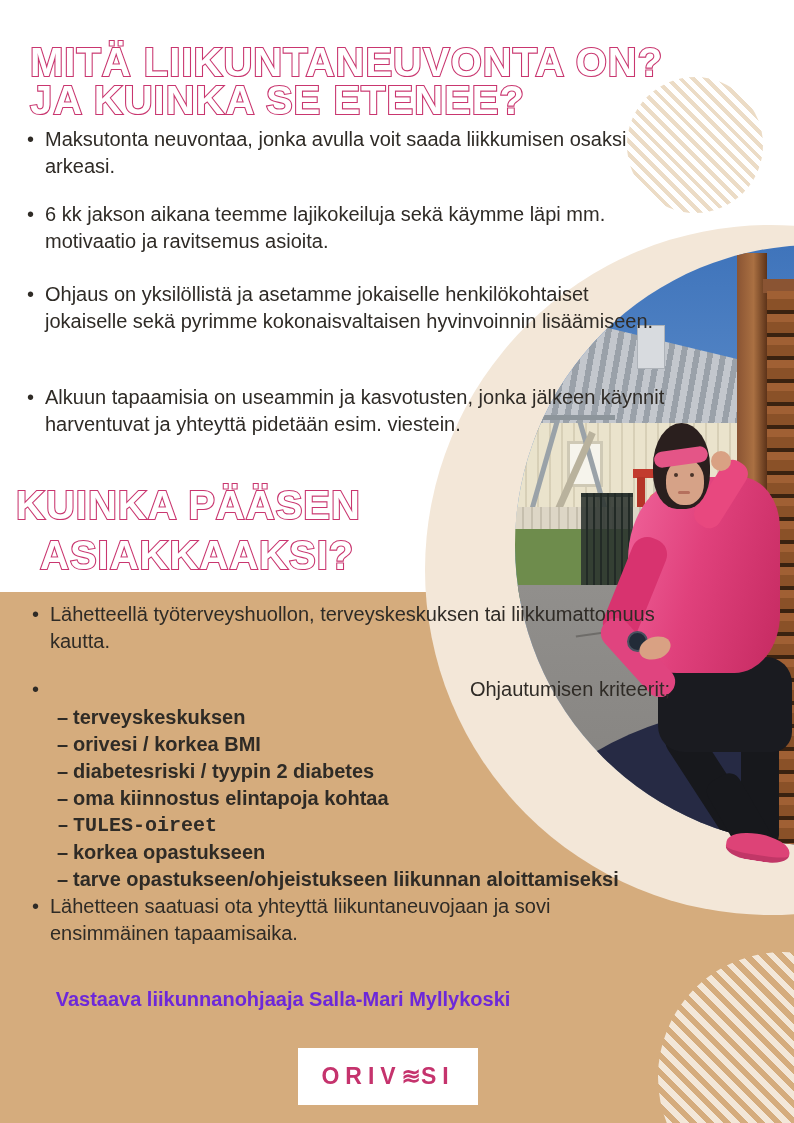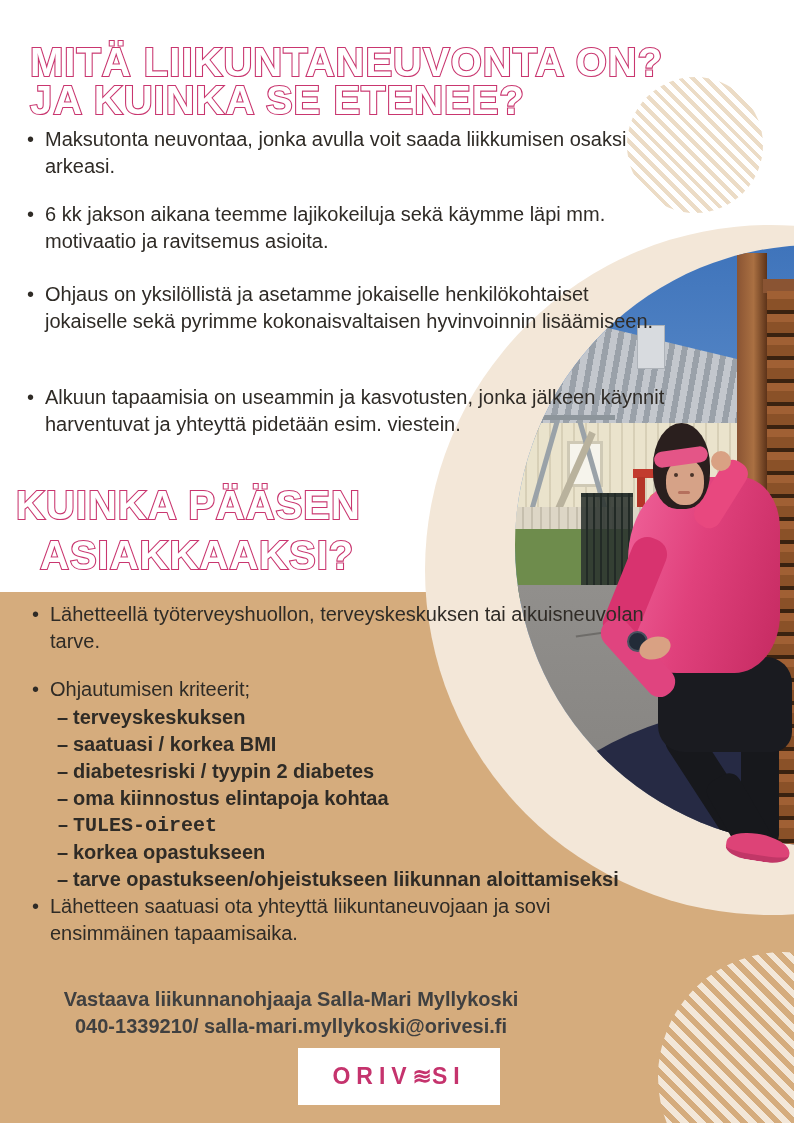--- a/index.html
+++ b/index.html
@@ -88,29 +88,29 @@
   .t1l1{left:30px;top:42px;}
   .t1l2{left:30px;top:80px;}
   .t2l1{left:16px;top:485px;}
   .t2l2{left:16px;top:535px;margin-left:24px;}
   .bullet{font-weight:normal;font-size:20px;line-height:27px;color:#2f2b26;width:620px;
           padding-left:18px;z-index:5;}
   .bullet::before{content:"\2022";position:absolute;left:0;top:0;}
   .s1{left:27px;}
   .b1{top:126px;} .b2{top:201px;} .b3{top:281px;} .b4{top:384px;}
   .s2{left:32px;}
-  .b5{top:601px;} .b6{top:676px;} .b7{top:893px;}
+  .b5{top:601px;} .b6{top:676px;text-align:right;} .b7{top:893px;}
   .criterion{font-weight:bold;font-size:20px;line-height:27px;color:#2f2b26;white-space:nowrap;
              padding-left:16px;z-index:5;left:57px;}
   .criterion::before{content:"\2013";position:absolute;left:0;top:0;}
   .c0{top:704px;} .c1{top:731px;} .c2{top:758px;} .c3{top:785px;}
   .c4{top:812px;font-family:Liberation Mono, monospace;} .c5{top:839px;} .c6{top:866px;}
-  .contact{left:16px;top:986px;width:550px;text-align:center;font-weight:bold;font-size:20px;
-           line-height:27px;color:#404040;z-index:5;}
-  .logo-box{left:298px;top:1048px;width:202px;height:57px;background:#ffffff;z-index:5;
+  .contact{left:8px;top:986px;width:550px;text-align:center;font-weight:bold;font-size:20px;
+           line-height:27px;color:#6d28d9;z-index:5;}
+  .logo-box{left:298px;top:1048px;width:180px;height:57px;background:#ffffff;z-index:5;
             display:flex;align-items:center;justify-content:center;}
   .logo-text{font-weight:bold;font-size:23px;letter-spacing:6px;color:#c5336d;white-space:nowrap;}
   .logo-text .wave{letter-spacing:0;}
 </style>
 </head>
 <body>
 
 <div class="abs tan-block"></div>
 <div class="abs cream-circle"></div>
 <div class="abs striped-circle-top"></div>
@@ -169,30 +169,29 @@
 <div class="abs heading t1l2">JA KUINKA SE ETENEE?</div>
 
 <div class="abs bullet s1 b1">Maksutonta neuvontaa, jonka avulla voit saada liikkumisen osaksi arkeasi.</div>
 <div class="abs bullet s1 b2">6 kk jakson aikana teemme lajikokeiluja sekä käymme läpi mm. motivaatio ja ravitsemus asioita.</div>
 <div class="abs bullet s1 b3">Ohjaus on yksilöllistä ja asetamme jokaiselle henkilökohtaiset jokaiselle sekä pyrimme kokonaisvaltaisen hyvinvoinnin lisäämiseen.</div>
 <div class="abs bullet s1 b4">Alkuun tapaamisia on useammin ja kasvotusten, jonka jälkeen käynnit harventuvat ja yhteyttä pidetään esim. viestein.</div>
 
 <div class="abs heading t2l1">KUINKA PÄÄSEN</div>
 <div class="abs heading t2l2">ASIAKKAAKSI?</div>
 
-<div class="abs bullet s2 b5">Lähetteellä työterveyshuollon, terveyskeskuksen tai aikuisneuvolan tarve.</div>
+<div class="abs bullet s2 b5">Lähetteellä työterveyshuollon, terveyskeskuksen tai liikkumattomuus kautta.</div>
 <div class="abs bullet s2 b6">Ohjautumisen kriteerit;</div>
 <div class="abs criterion c0">terveyskeskuksen</div>
-<div class="abs criterion c1">saatuasi / korkea BMI</div>
+<div class="abs criterion c1">orivesi / korkea BMI</div>
 <div class="abs criterion c2">diabetesriski / tyypin 2 diabetes</div>
 <div class="abs criterion c3">oma kiinnostus elintapoja kohtaa</div>
 <div class="abs criterion c4">TULES-oireet</div>
 <div class="abs criterion c5">korkea opastukseen</div>
 <div class="abs criterion c6">tarve opastukseen/ohjeistukseen liikunnan aloittamiseksi</div>
 <div class="abs bullet s2 b7">Lähetteen saatuasi ota yhteyttä liikuntaneuvojaan ja sovi ensimmäinen tapaamisaika.</div>
 
 <div class="abs contact">
   <div>Vastaava liikunnanohjaaja Salla-Mari Myllykoski</div>
-  <div>040-1339210/ salla-mari.myllykoski@orivesi.fi</div>
 </div>
 <div class="abs logo-box">
   <span class="logo-text"><span>ORIV</span><span class="wave">≋</span><span>SI</span></span>
 </div>
 
 </body></html>

